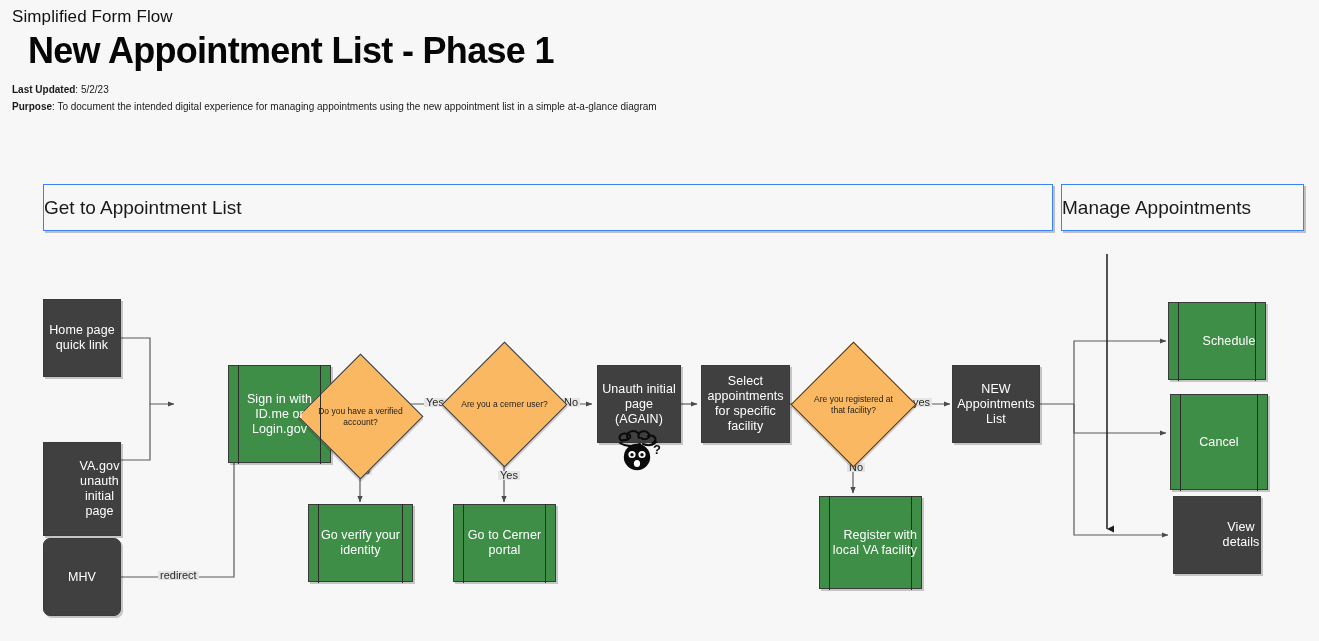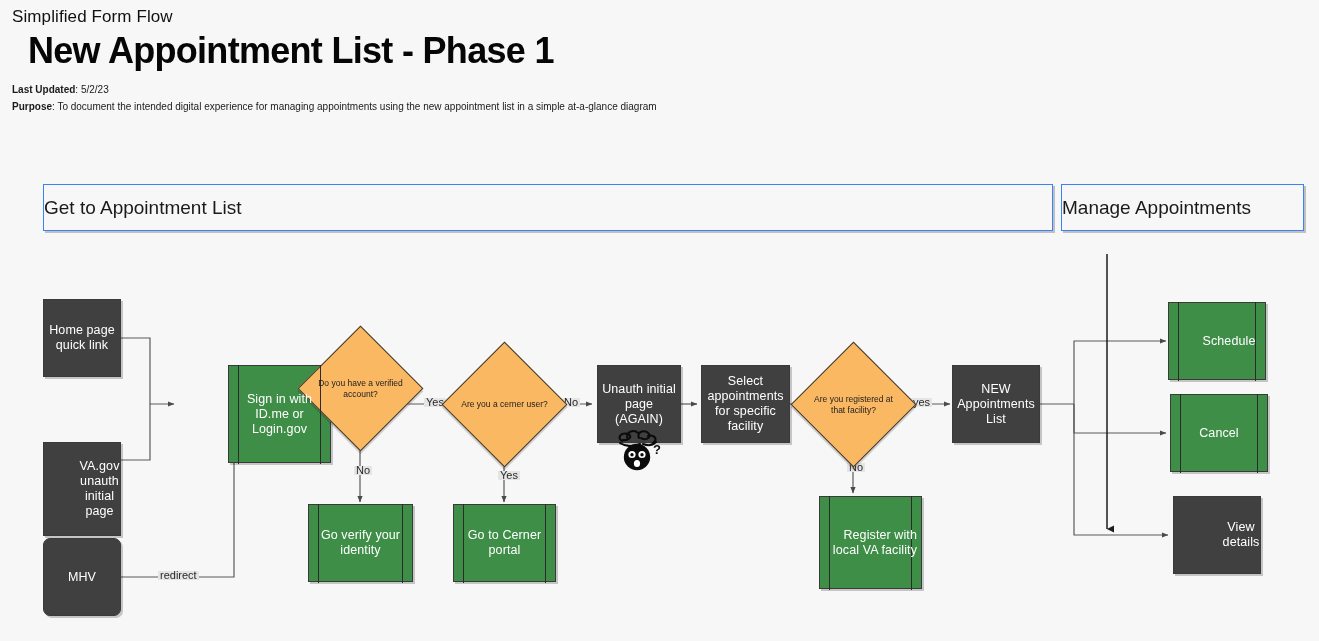--- a/index.html
+++ b/index.html
@@ -231,21 +231,21 @@
 </div>
 
 <div class="node box-blue" style="left:43px; top:538px; width:78px; height:78px;border-radius:7px;">
   <span class="txt">MHV</span>
 </div>
 
 <div class="node box-green" style="left:181px; top:365px; width:103px; height:98px;margin-left:47px;">
   <span class="txt">Sign in with ID.me or Login.gov</span>
 </div>
 
-<div class="diamond" style="left:316px; top:344px; width:89px; height:89px;">
+<div class="diamond" style="left:316px; top:372px; width:89px; height:89px;">
   <span class="shape"></span>
   <span class="txt">Do you have a verified account?</span>
 </div>
 
 <div class="node box-green" style="left:308px; top:504px; width:105px; height:78px;">
   <span class="txt">Go verify your identity</span>
 </div>
 
 <div class="diamond" style="left:460px; top:360px; width:89px; height:89px;">
   <span class="shape"></span>
@@ -292,19 +292,19 @@
 </div>
 
 <div class="node box-blue" style="left:952px; top:365px; width:88px; height:78px;">
   <span class="txt">NEW Appointments List</span>
 </div>
 
 <div class="node box-green" style="left:1168px; top:302px; width:98px; height:78px;padding-left:24px;">
   <span class="txt">Schedule</span>
 </div>
 
-<div class="node box-green" style="left:1170px; top:394px; width:98px; height:78px;">
+<div class="node box-green" style="left:1170px; top:394px; width:98px; height:96px;">
   <span class="txt">Cancel</span>
 </div>
 
 <div class="node box-blue" style="left:1173px; top:496px; width:88px; height:78px;padding-left:48px;">
   <span class="txt">View details</span>
 </div>
 
 </body></html>

